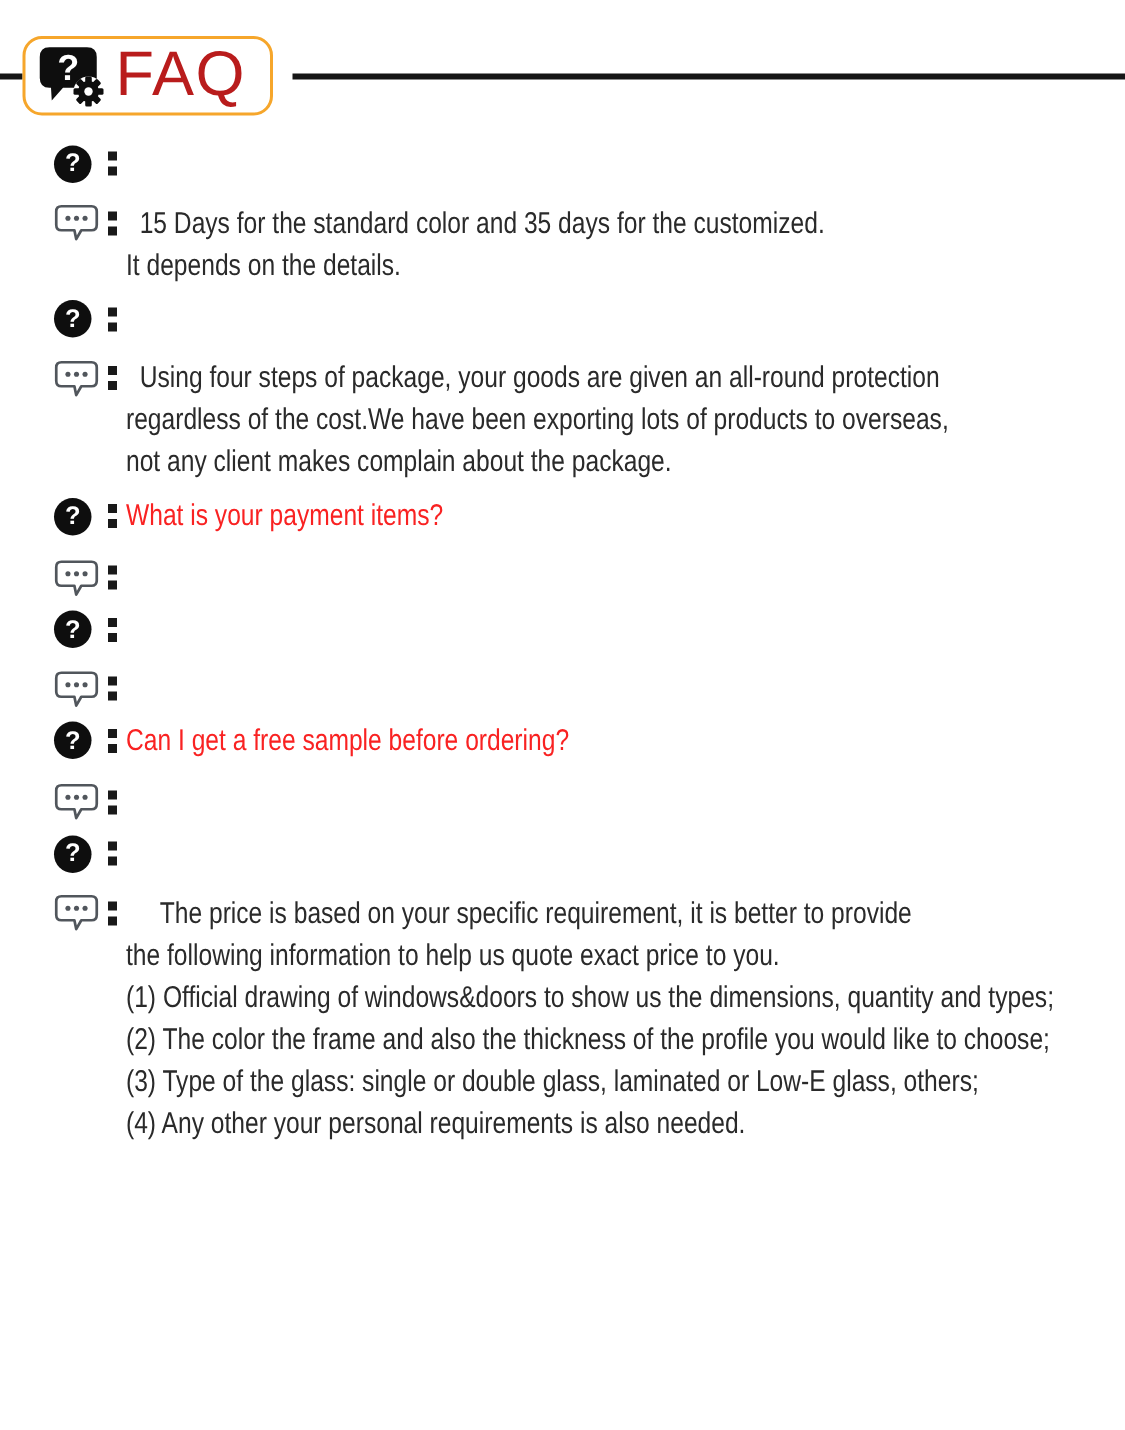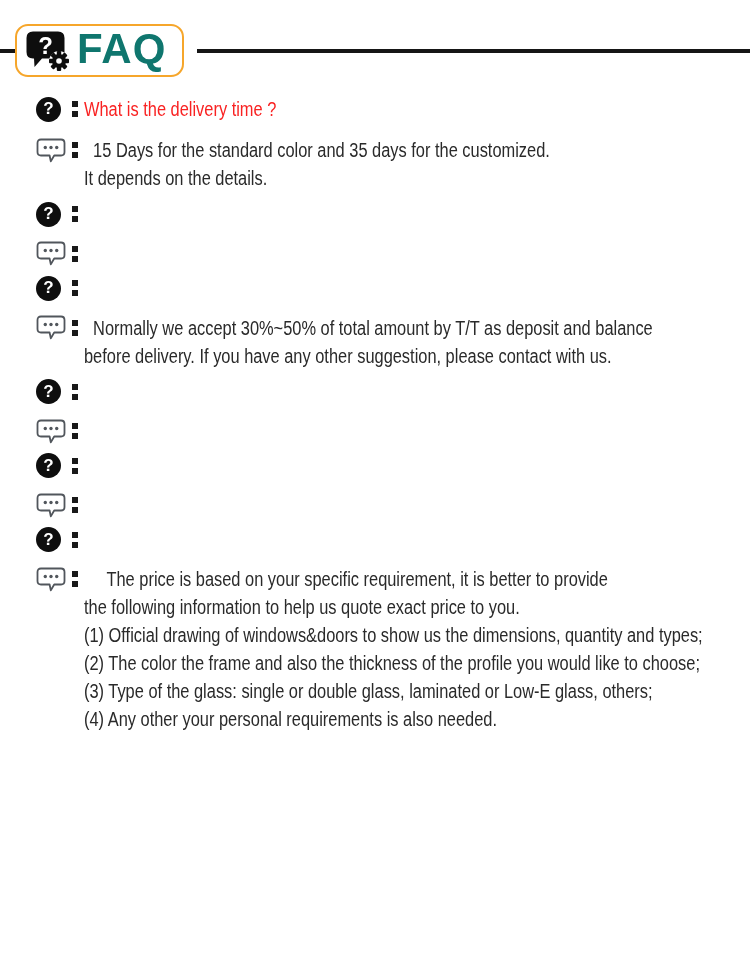--- a/index.html
+++ b/index.html
@@ -16,22 +16,22 @@
   .header { display:flex; align-items:center; margin-top:24px; height:53px; }
   .rule { height:4px; background:#161616; }
   .rule-left { width:15px; flex:none; }
   .rule-right { flex:1; margin-left:13px; }
   .faq-box {
     flex:none; display:flex; align-items:center; gap:5px;
     border:2.5px solid #f6a62b; border-radius:13px;
     background:#fff; padding:2px 16px 2px 8px; height:53px;
   }
   .faq-title {
-    font-size:42px; font-weight:700; letter-spacing:1px;
-    color:#0f766e; line-height:1; padding-bottom:3px;
+    font-size:42px; font-weight:400; letter-spacing:1px;
+    color:#b91c1c; line-height:1; padding-bottom:3px;
   }
   .header-icon { width:47px; height:42px; display:block; }
 
   
   .faq-list { padding-top:18px; }
   .qa-item { margin-bottom:8px; }
   .qa-row { display:flex; align-items:flex-start; padding-left:36px; }
   .q-row { margin-bottom:13px; }
   .a-row { margin-bottom:0; }
 
@@ -94,23 +94,20 @@
     <div class="qa-row q-row">
       <div class="icon-col">
         <div class="q-icon">
               <span class="q-glyph">?</span>
             </div>
       </div>
       <div class="colon">
             <i></i>
             <i></i>
           </div>
-      <div class="text-col q-text">
-            <div class="line">What is the delivery time ?</div>
-          </div>
     </div>
     <div class="qa-row a-row">
       <div class="icon-col">
         <svg class="a-icon" viewBox="0 0 30 25">
           <path d="M5 1.5 H25 Q28.5 1.5 28.5 5 V14 Q28.5 17.5 25 17.5 H18.2 L14.8 23.4 L13.6 17.5 H5 Q1.5 17.5 1.5 14 V5 Q1.5 1.5 5 1.5 Z" fill="#ffffff" stroke="#51565c" stroke-width="1.8" stroke-linejoin="round"></path>
           <circle cx="9.3" cy="9.5" r="1.7" fill="#51565c"></circle>
           <circle cx="15" cy="9.5" r="1.7" fill="#51565c"></circle>
           <circle cx="20.7" cy="9.5" r="1.7" fill="#51565c"></circle>
         </svg>
       </div>
@@ -143,93 +140,100 @@
           <path d="M5 1.5 H25 Q28.5 1.5 28.5 5 V14 Q28.5 17.5 25 17.5 H18.2 L14.8 23.4 L13.6 17.5 H5 Q1.5 17.5 1.5 14 V5 Q1.5 1.5 5 1.5 Z" fill="#ffffff" stroke="#51565c" stroke-width="1.8" stroke-linejoin="round"></path>
           <circle cx="9.3" cy="9.5" r="1.7" fill="#51565c"></circle>
           <circle cx="15" cy="9.5" r="1.7" fill="#51565c"></circle>
           <circle cx="20.7" cy="9.5" r="1.7" fill="#51565c"></circle>
         </svg>
       </div>
       <div class="colon">
             <i></i>
             <i></i>
           </div>
-    </div>
-  </section>
-
-  <section class="qa-item">
-    <div class="qa-row q-row">
-      <div class="icon-col">
-        <div class="q-icon">
-              <span class="q-glyph">?</span>
-            </div>
-      </div>
-      <div class="colon">
-            <i></i>
-            <i></i>
-          </div>
-    </div>
-    <div class="qa-row a-row">
-      <div class="icon-col">
-        <svg class="a-icon" viewBox="0 0 30 25">
-          <path d="M5 1.5 H25 Q28.5 1.5 28.5 5 V14 Q28.5 17.5 25 17.5 H18.2 L14.8 23.4 L13.6 17.5 H5 Q1.5 17.5 1.5 14 V5 Q1.5 1.5 5 1.5 Z" fill="#ffffff" stroke="#51565c" stroke-width="1.8" stroke-linejoin="round"></path>
-          <circle cx="9.3" cy="9.5" r="1.7" fill="#51565c"></circle>
-          <circle cx="15" cy="9.5" r="1.7" fill="#51565c"></circle>
-          <circle cx="20.7" cy="9.5" r="1.7" fill="#51565c"></circle>
-        </svg>
-      </div>
-      <div class="colon">
-            <i></i>
-            <i></i>
-          </div>
       <div class="text-col a-text">
-            <div class="line">  Normally we accept 30%~50% of total amount by T/T as deposit and balance</div>
-            <div class="line">before delivery. If you have any other suggestion, please contact with us.</div>
-          </div>
-    </div>
-  </section>
-
-  <section class="qa-item">
-    <div class="qa-row q-row">
-      <div class="icon-col">
-        <div class="q-icon">
-              <span class="q-glyph">?</span>
-            </div>
-      </div>
-      <div class="colon">
-            <i></i>
-            <i></i>
-          </div>
-    </div>
-    <div class="qa-row a-row">
-      <div class="icon-col">
-        <svg class="a-icon" viewBox="0 0 30 25">
-          <path d="M5 1.5 H25 Q28.5 1.5 28.5 5 V14 Q28.5 17.5 25 17.5 H18.2 L14.8 23.4 L13.6 17.5 H5 Q1.5 17.5 1.5 14 V5 Q1.5 1.5 5 1.5 Z" fill="#ffffff" stroke="#51565c" stroke-width="1.8" stroke-linejoin="round"></path>
-          <circle cx="9.3" cy="9.5" r="1.7" fill="#51565c"></circle>
-          <circle cx="15" cy="9.5" r="1.7" fill="#51565c"></circle>
-          <circle cx="20.7" cy="9.5" r="1.7" fill="#51565c"></circle>
-        </svg>
-      </div>
-      <div class="colon">
-            <i></i>
-            <i></i>
-          </div>
-    </div>
-  </section>
-
-  <section class="qa-item">
-    <div class="qa-row q-row">
-      <div class="icon-col">
-        <div class="q-icon">
-              <span class="q-glyph">?</span>
-            </div>
-      </div>
-      <div class="colon">
-            <i></i>
-            <i></i>
+            <div class="line">  Using four steps of package, your goods are given an all-round protection</div>
+            <div class="line">regardless of the cost.We have been exporting lots of products to overseas,</div>
+            <div class="line">not any client makes complain about the package.</div>
+          </div>
+    </div>
+  </section>
+
+  <section class="qa-item">
+    <div class="qa-row q-row">
+      <div class="icon-col">
+        <div class="q-icon">
+              <span class="q-glyph">?</span>
+            </div>
+      </div>
+      <div class="colon">
+            <i></i>
+            <i></i>
+          </div>
+      <div class="text-col q-text">
+            <div class="line">What is your payment items?</div>
+          </div>
+    </div>
+    <div class="qa-row a-row">
+      <div class="icon-col">
+        <svg class="a-icon" viewBox="0 0 30 25">
+          <path d="M5 1.5 H25 Q28.5 1.5 28.5 5 V14 Q28.5 17.5 25 17.5 H18.2 L14.8 23.4 L13.6 17.5 H5 Q1.5 17.5 1.5 14 V5 Q1.5 1.5 5 1.5 Z" fill="#ffffff" stroke="#51565c" stroke-width="1.8" stroke-linejoin="round"></path>
+          <circle cx="9.3" cy="9.5" r="1.7" fill="#51565c"></circle>
+          <circle cx="15" cy="9.5" r="1.7" fill="#51565c"></circle>
+          <circle cx="20.7" cy="9.5" r="1.7" fill="#51565c"></circle>
+        </svg>
+      </div>
+      <div class="colon">
+            <i></i>
+            <i></i>
+          </div>
+    </div>
+  </section>
+
+  <section class="qa-item">
+    <div class="qa-row q-row">
+      <div class="icon-col">
+        <div class="q-icon">
+              <span class="q-glyph">?</span>
+            </div>
+      </div>
+      <div class="colon">
+            <i></i>
+            <i></i>
+          </div>
+    </div>
+    <div class="qa-row a-row">
+      <div class="icon-col">
+        <svg class="a-icon" viewBox="0 0 30 25">
+          <path d="M5 1.5 H25 Q28.5 1.5 28.5 5 V14 Q28.5 17.5 25 17.5 H18.2 L14.8 23.4 L13.6 17.5 H5 Q1.5 17.5 1.5 14 V5 Q1.5 1.5 5 1.5 Z" fill="#ffffff" stroke="#51565c" stroke-width="1.8" stroke-linejoin="round"></path>
+          <circle cx="9.3" cy="9.5" r="1.7" fill="#51565c"></circle>
+          <circle cx="15" cy="9.5" r="1.7" fill="#51565c"></circle>
+          <circle cx="20.7" cy="9.5" r="1.7" fill="#51565c"></circle>
+        </svg>
+      </div>
+      <div class="colon">
+            <i></i>
+            <i></i>
+          </div>
+    </div>
+  </section>
+
+  <section class="qa-item">
+    <div class="qa-row q-row">
+      <div class="icon-col">
+        <div class="q-icon">
+              <span class="q-glyph">?</span>
+            </div>
+      </div>
+      <div class="colon">
+            <i></i>
+            <i></i>
+          </div>
+      <div class="text-col q-text">
+            <div class="line">Can I get a free sample before ordering?</div>
           </div>
     </div>
     <div class="qa-row a-row">
       <div class="icon-col">
         <svg class="a-icon" viewBox="0 0 30 25">
           <path d="M5 1.5 H25 Q28.5 1.5 28.5 5 V14 Q28.5 17.5 25 17.5 H18.2 L14.8 23.4 L13.6 17.5 H5 Q1.5 17.5 1.5 14 V5 Q1.5 1.5 5 1.5 Z" fill="#ffffff" stroke="#51565c" stroke-width="1.8" stroke-linejoin="round"></path>
           <circle cx="9.3" cy="9.5" r="1.7" fill="#51565c"></circle>
           <circle cx="15" cy="9.5" r="1.7" fill="#51565c"></circle>
           <circle cx="20.7" cy="9.5" r="1.7" fill="#51565c"></circle>
         </svg>

